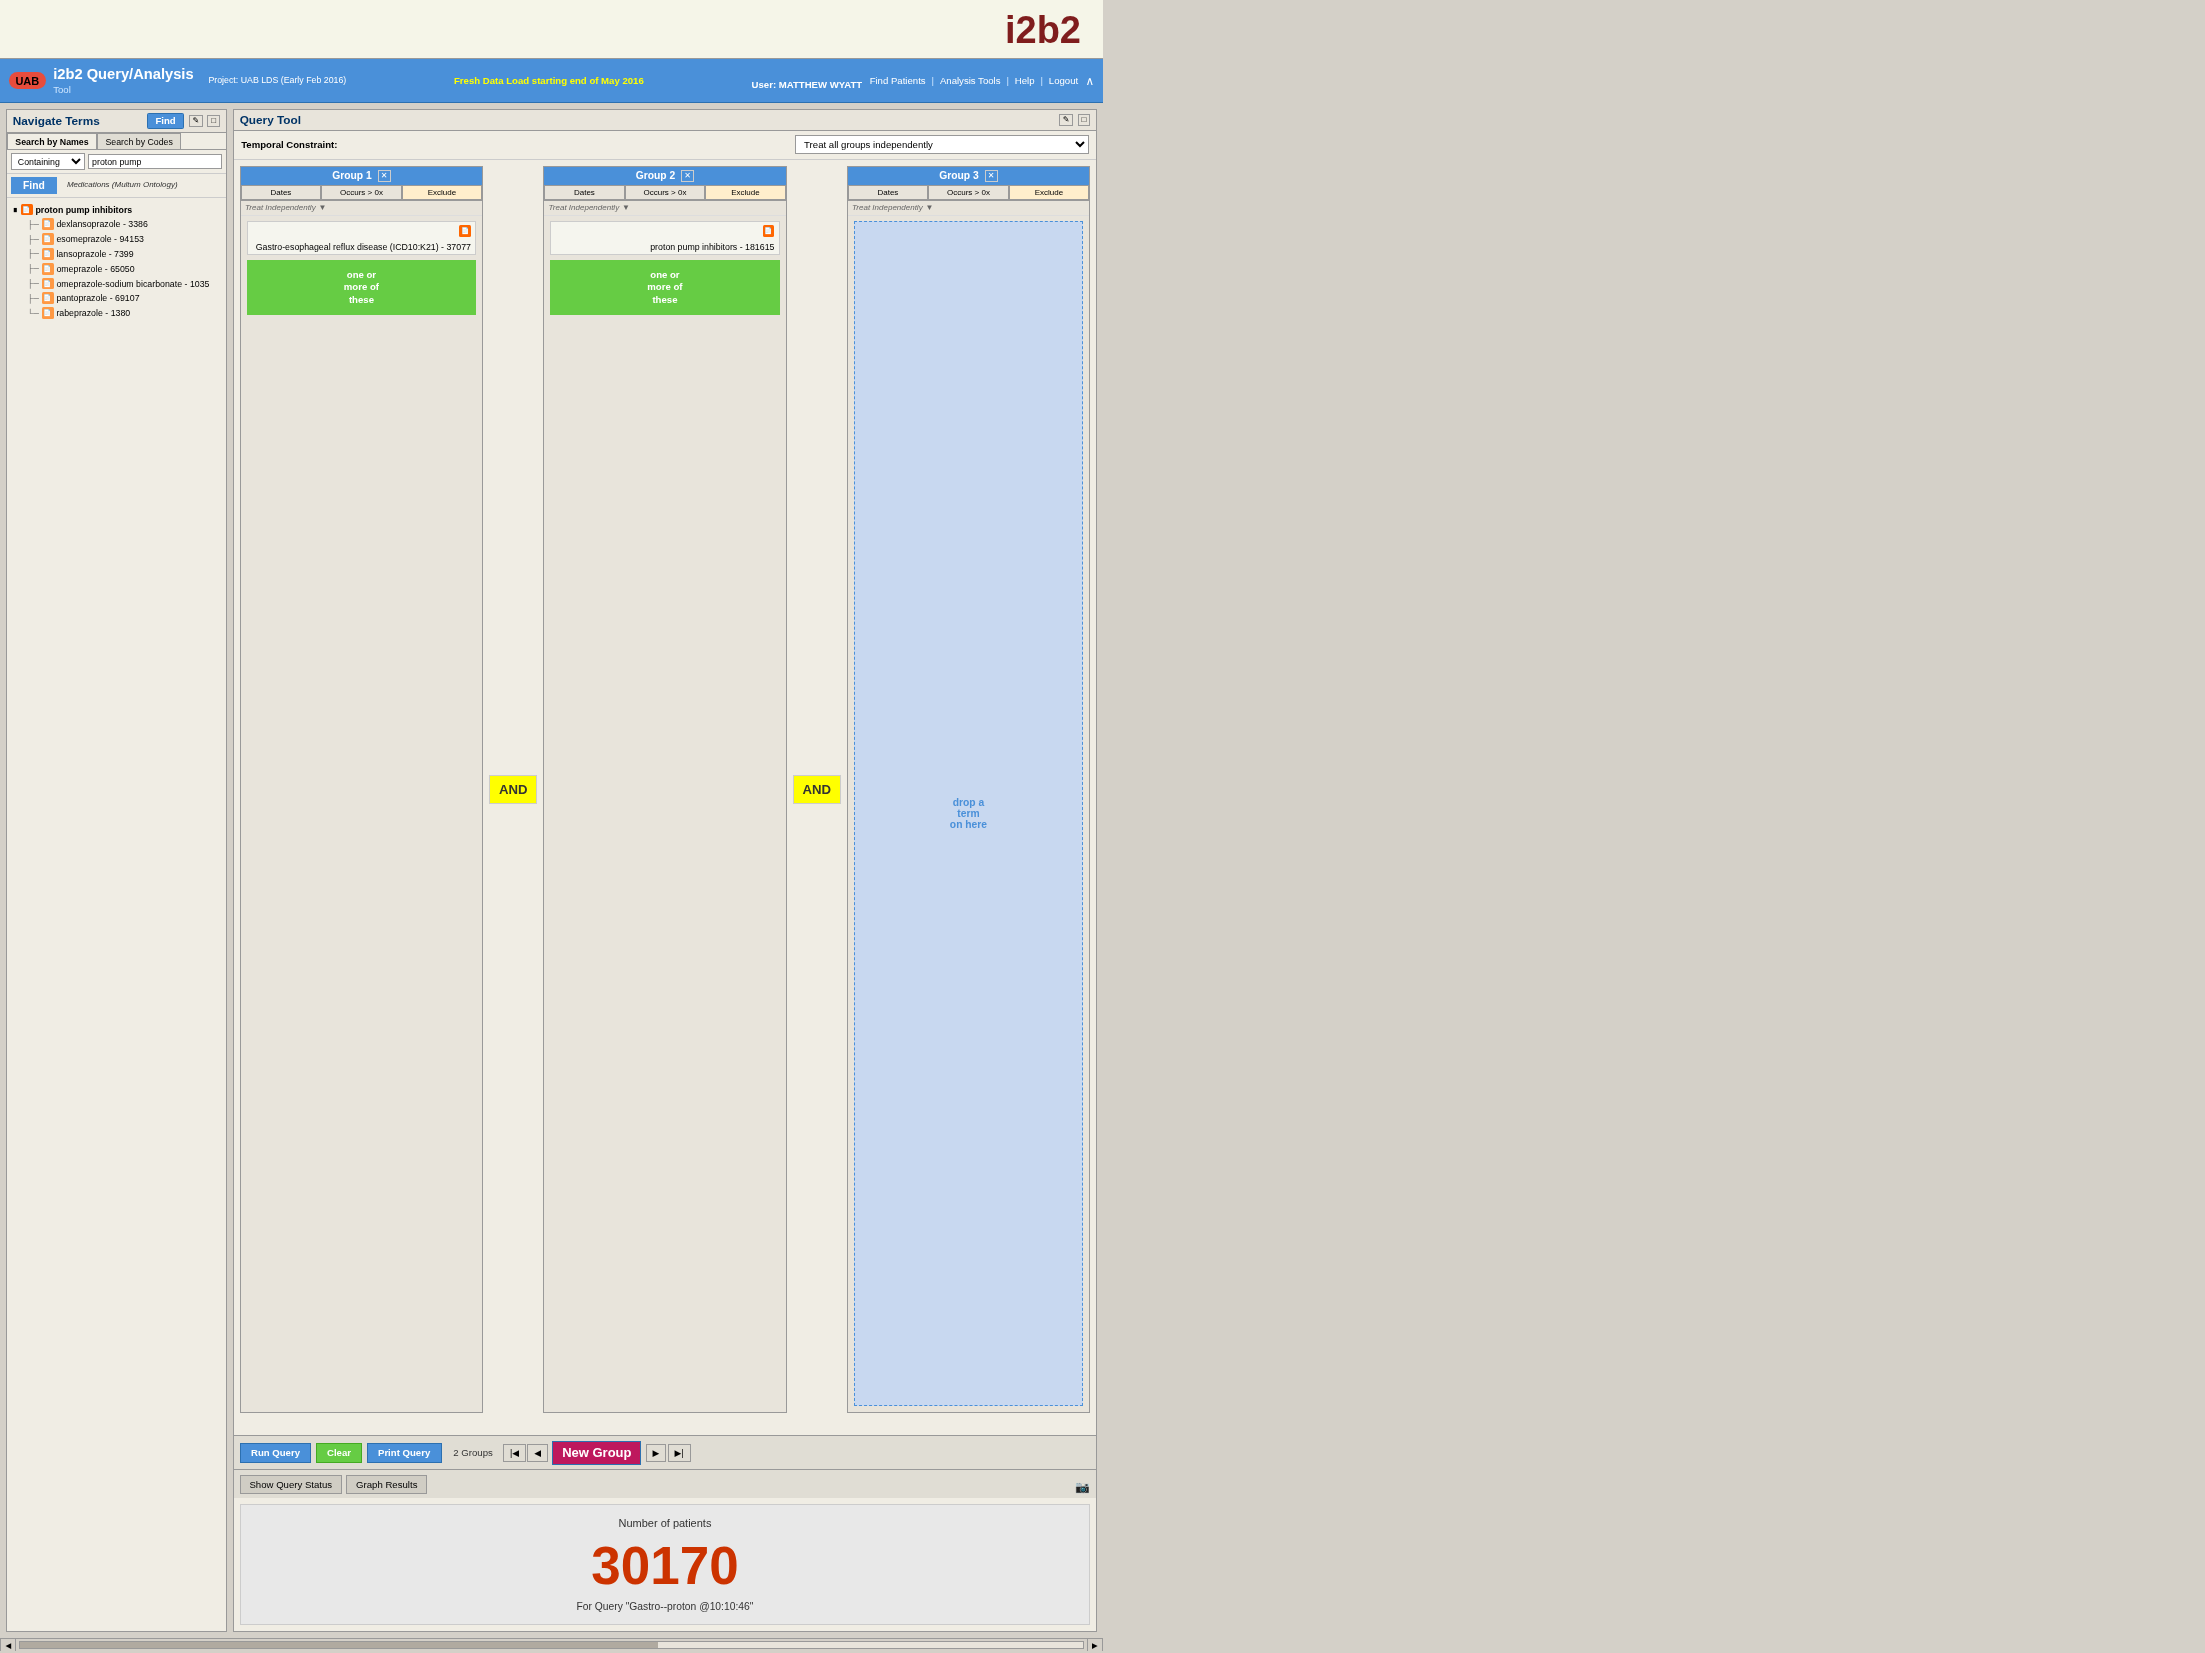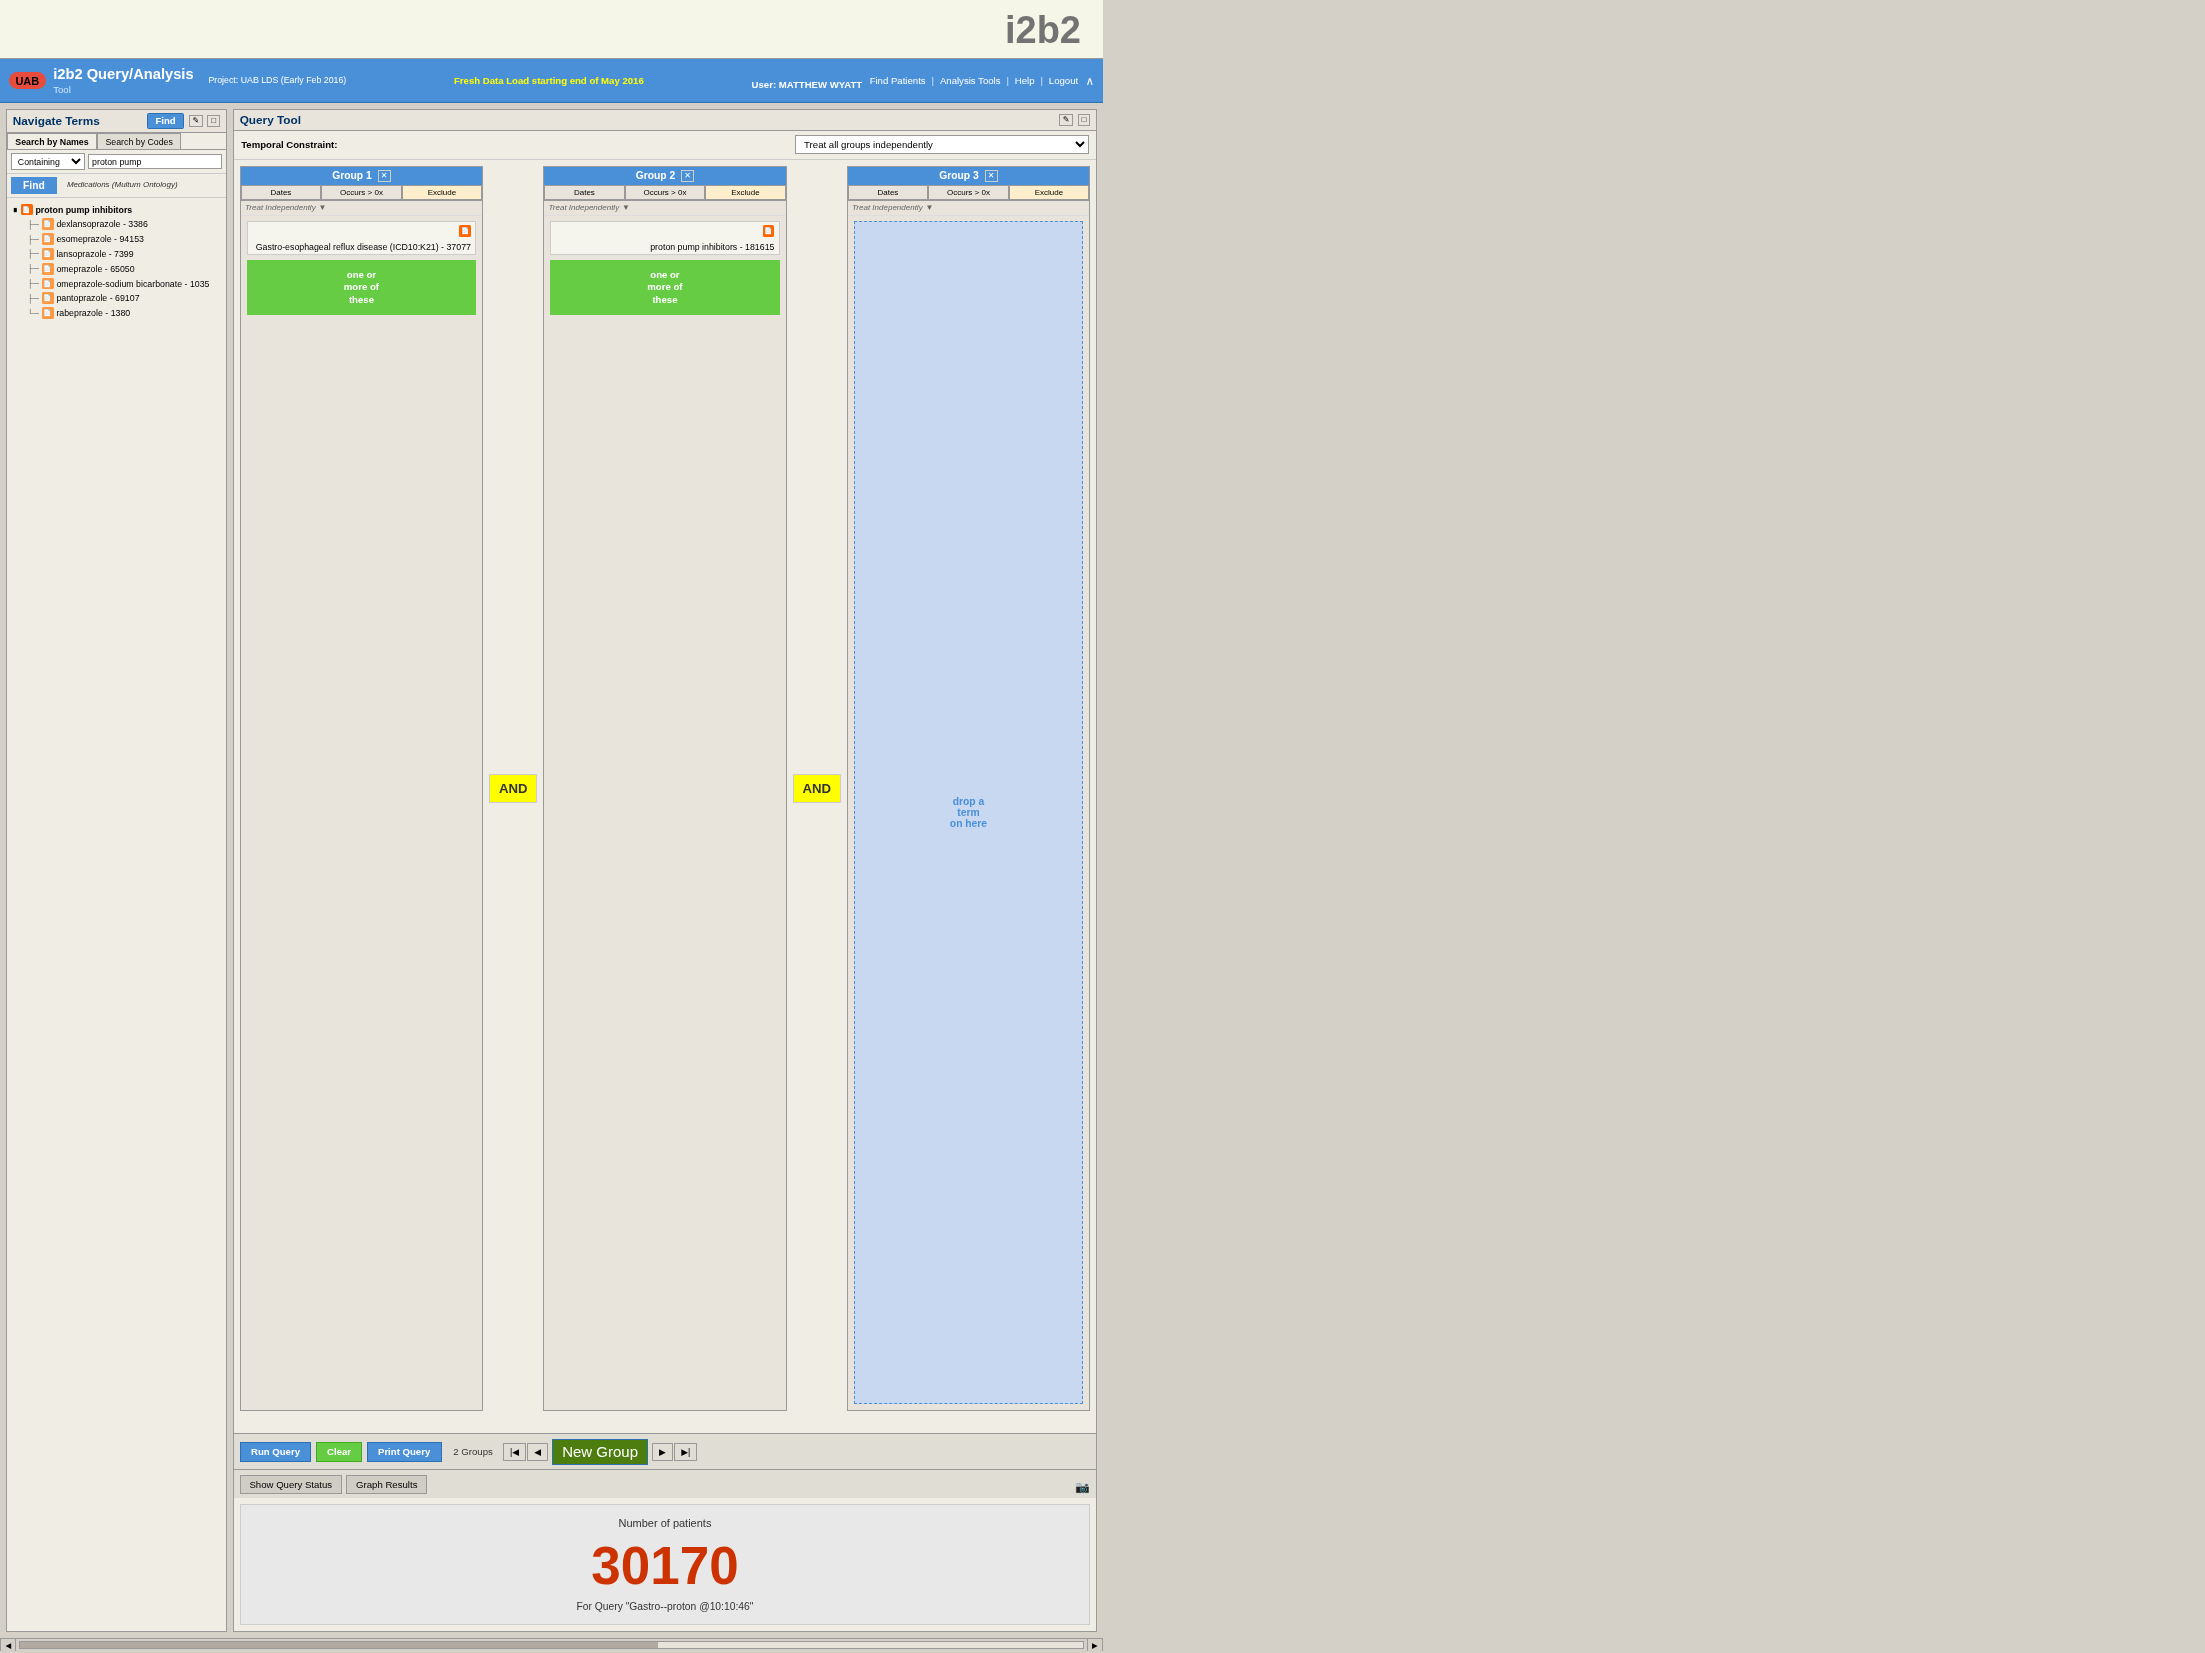--- a/index.html
+++ b/index.html
@@ -19,21 +19,21 @@
       display: flex;
       align-items: flex-end;
       justify-content: flex-end;
       padding-right: 22px;
       padding-bottom: 5.9px;
       border-bottom: 1.5px solid #999;
     }
     .i2b2-logo {
       font-size: 38px;
       font-weight: bold;
-      color: #737373;
+      color: #7f1d1d;
       font-family: Arial, sans-serif;
     }
 
     
     .header-bar {
       background: #4a90d9;
       display: flex;
       align-items: center;
       padding: 4.4px 8.8px;
       gap: 7.4px;
@@ -444,27 +444,27 @@
       color: #333;
     }
     .nav-btn {
       background: #e0ddd4;
       border: 0.7px solid #999;
       padding: 2.9px 5.9px;
       cursor: pointer;
       font-size: 8.8px;
     }
     .new-group-btn {
-      background: #4d7c0f;
+      background: #be185d;
       color: white;
       border: 0.7px solid #2c70b0;
       padding: 3.7px 8.8px;
-      font-weight: normal;
-      cursor: pointer;
-      font-size: 15px;
+      font-weight: bold;
+      cursor: pointer;
+      font-size: 13px;
     }
 
     
     .status-bar {
       display: flex;
       align-items: flex-end;
       padding: 4.4px 5.9px;
       gap: 4.4px;
       border-top: 0.7px solid #999;
       background: #e0ddd4;

